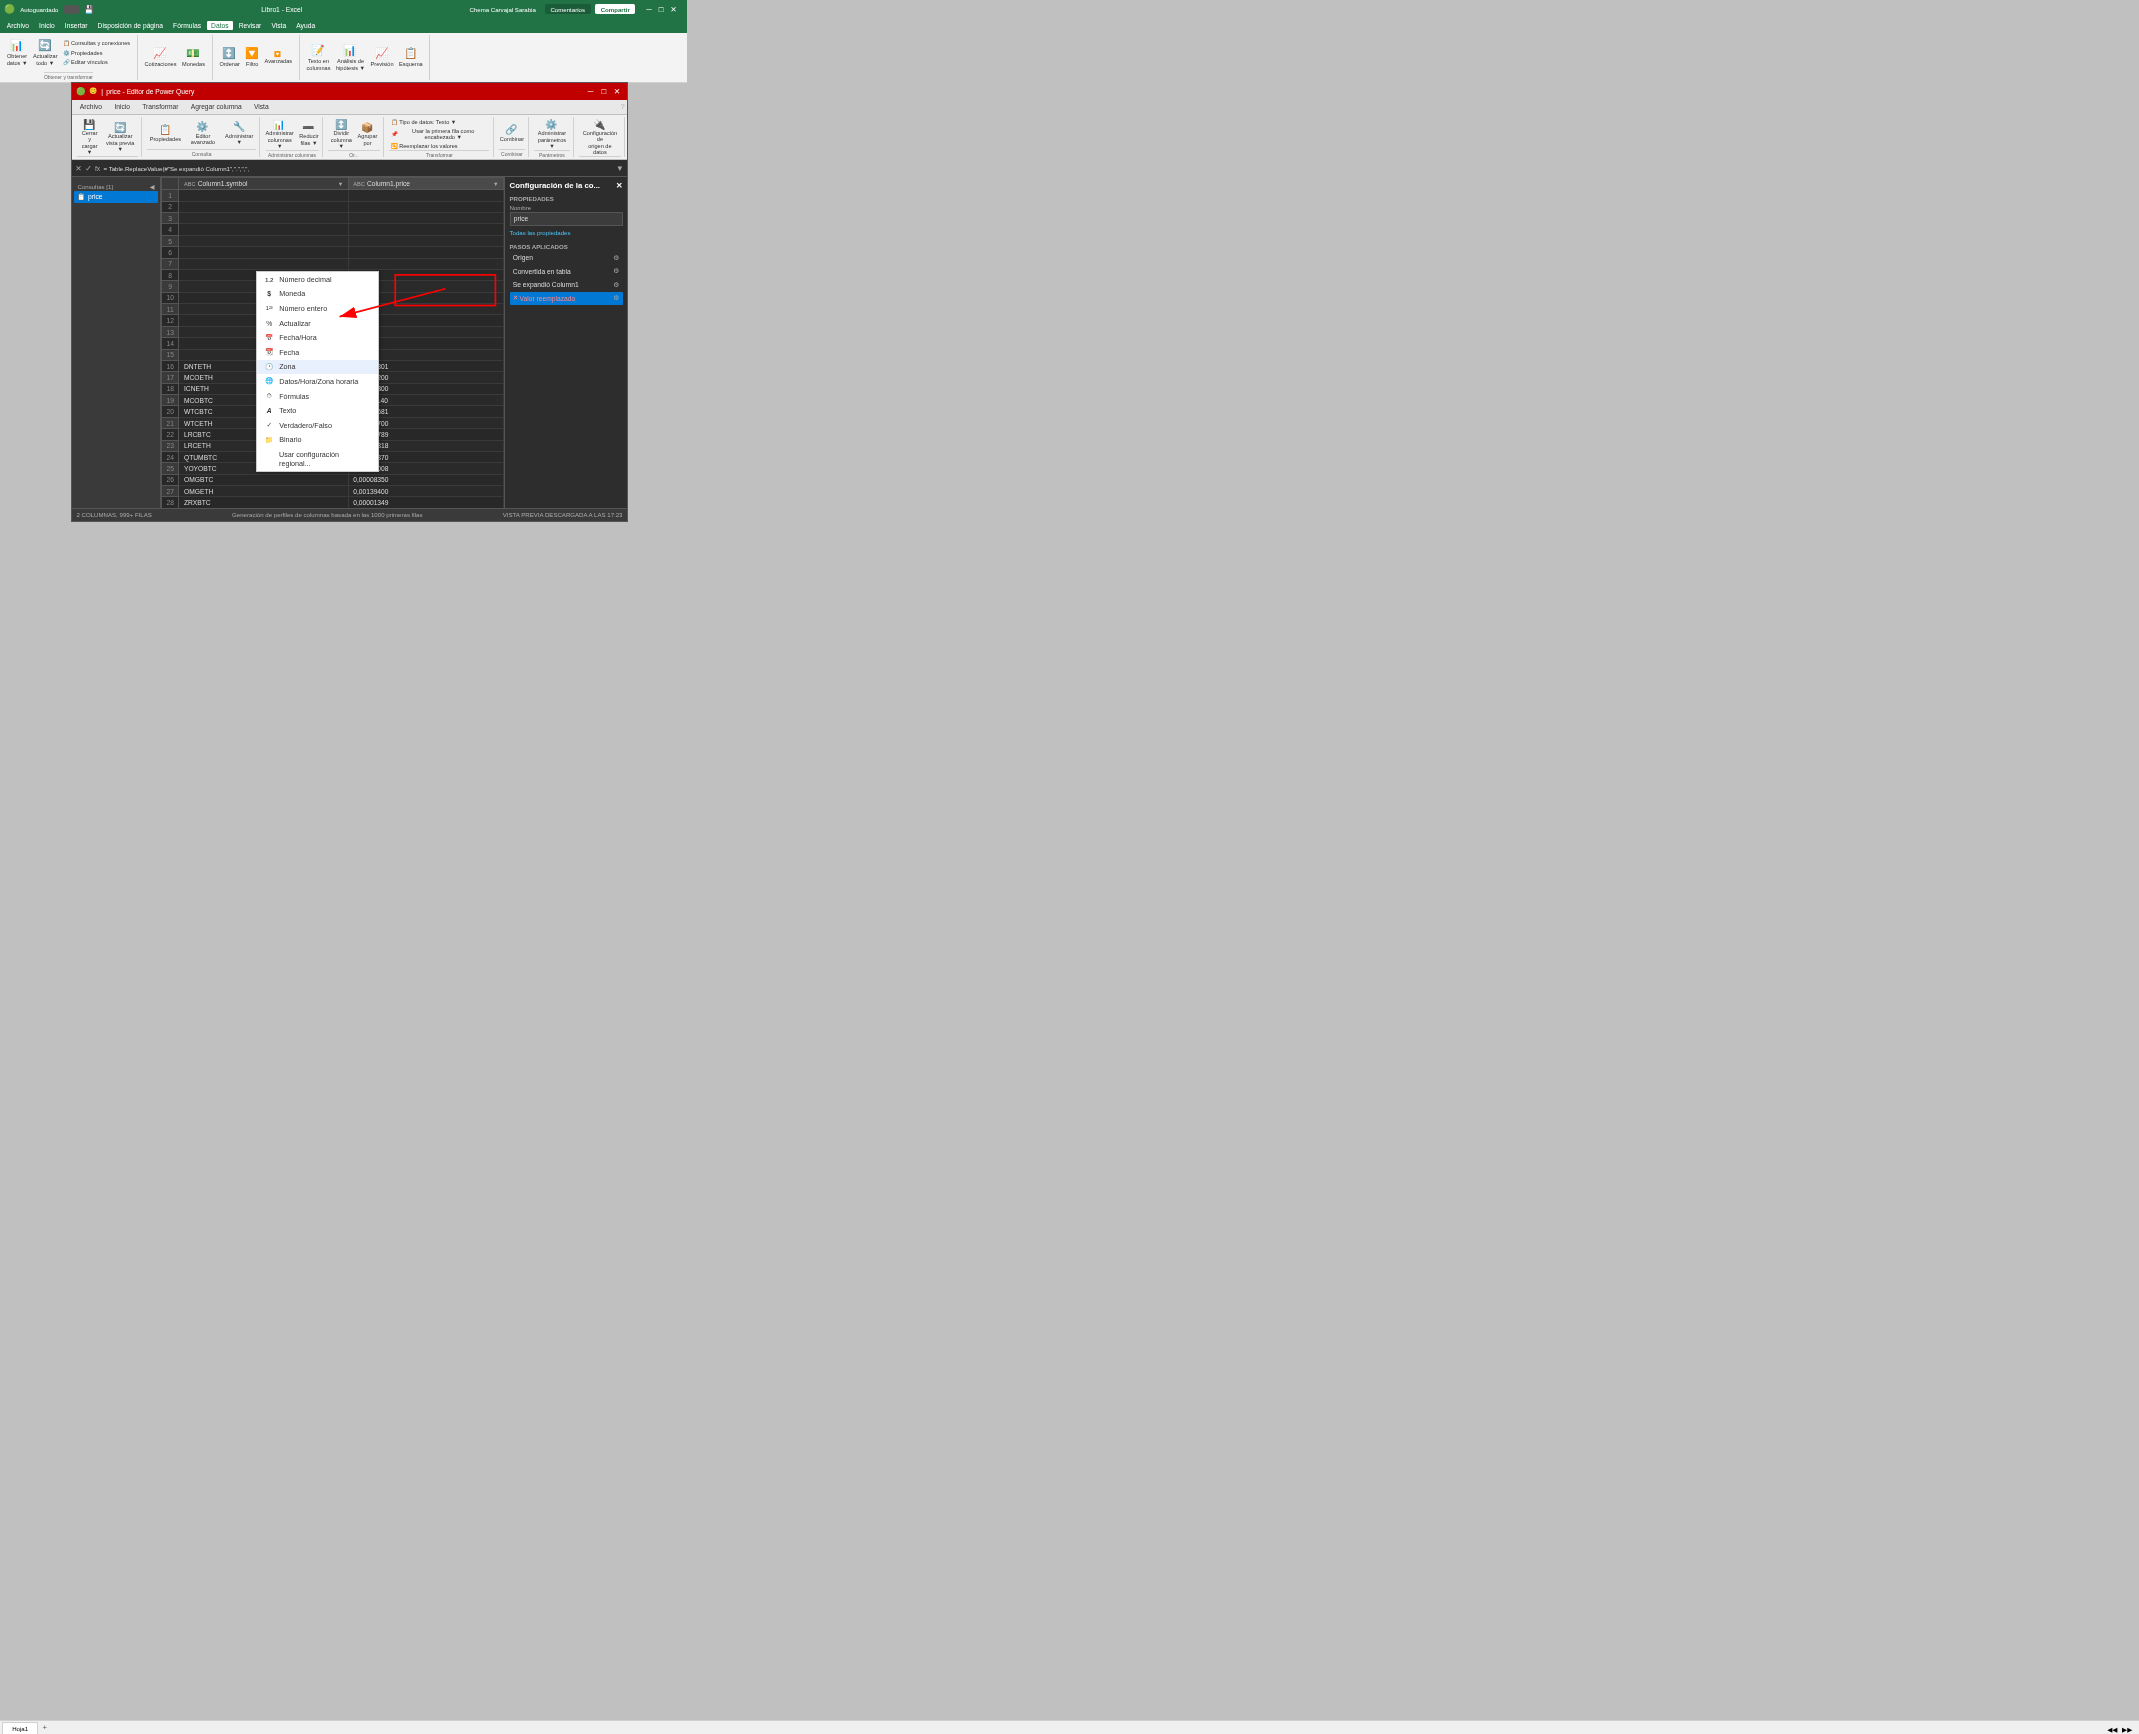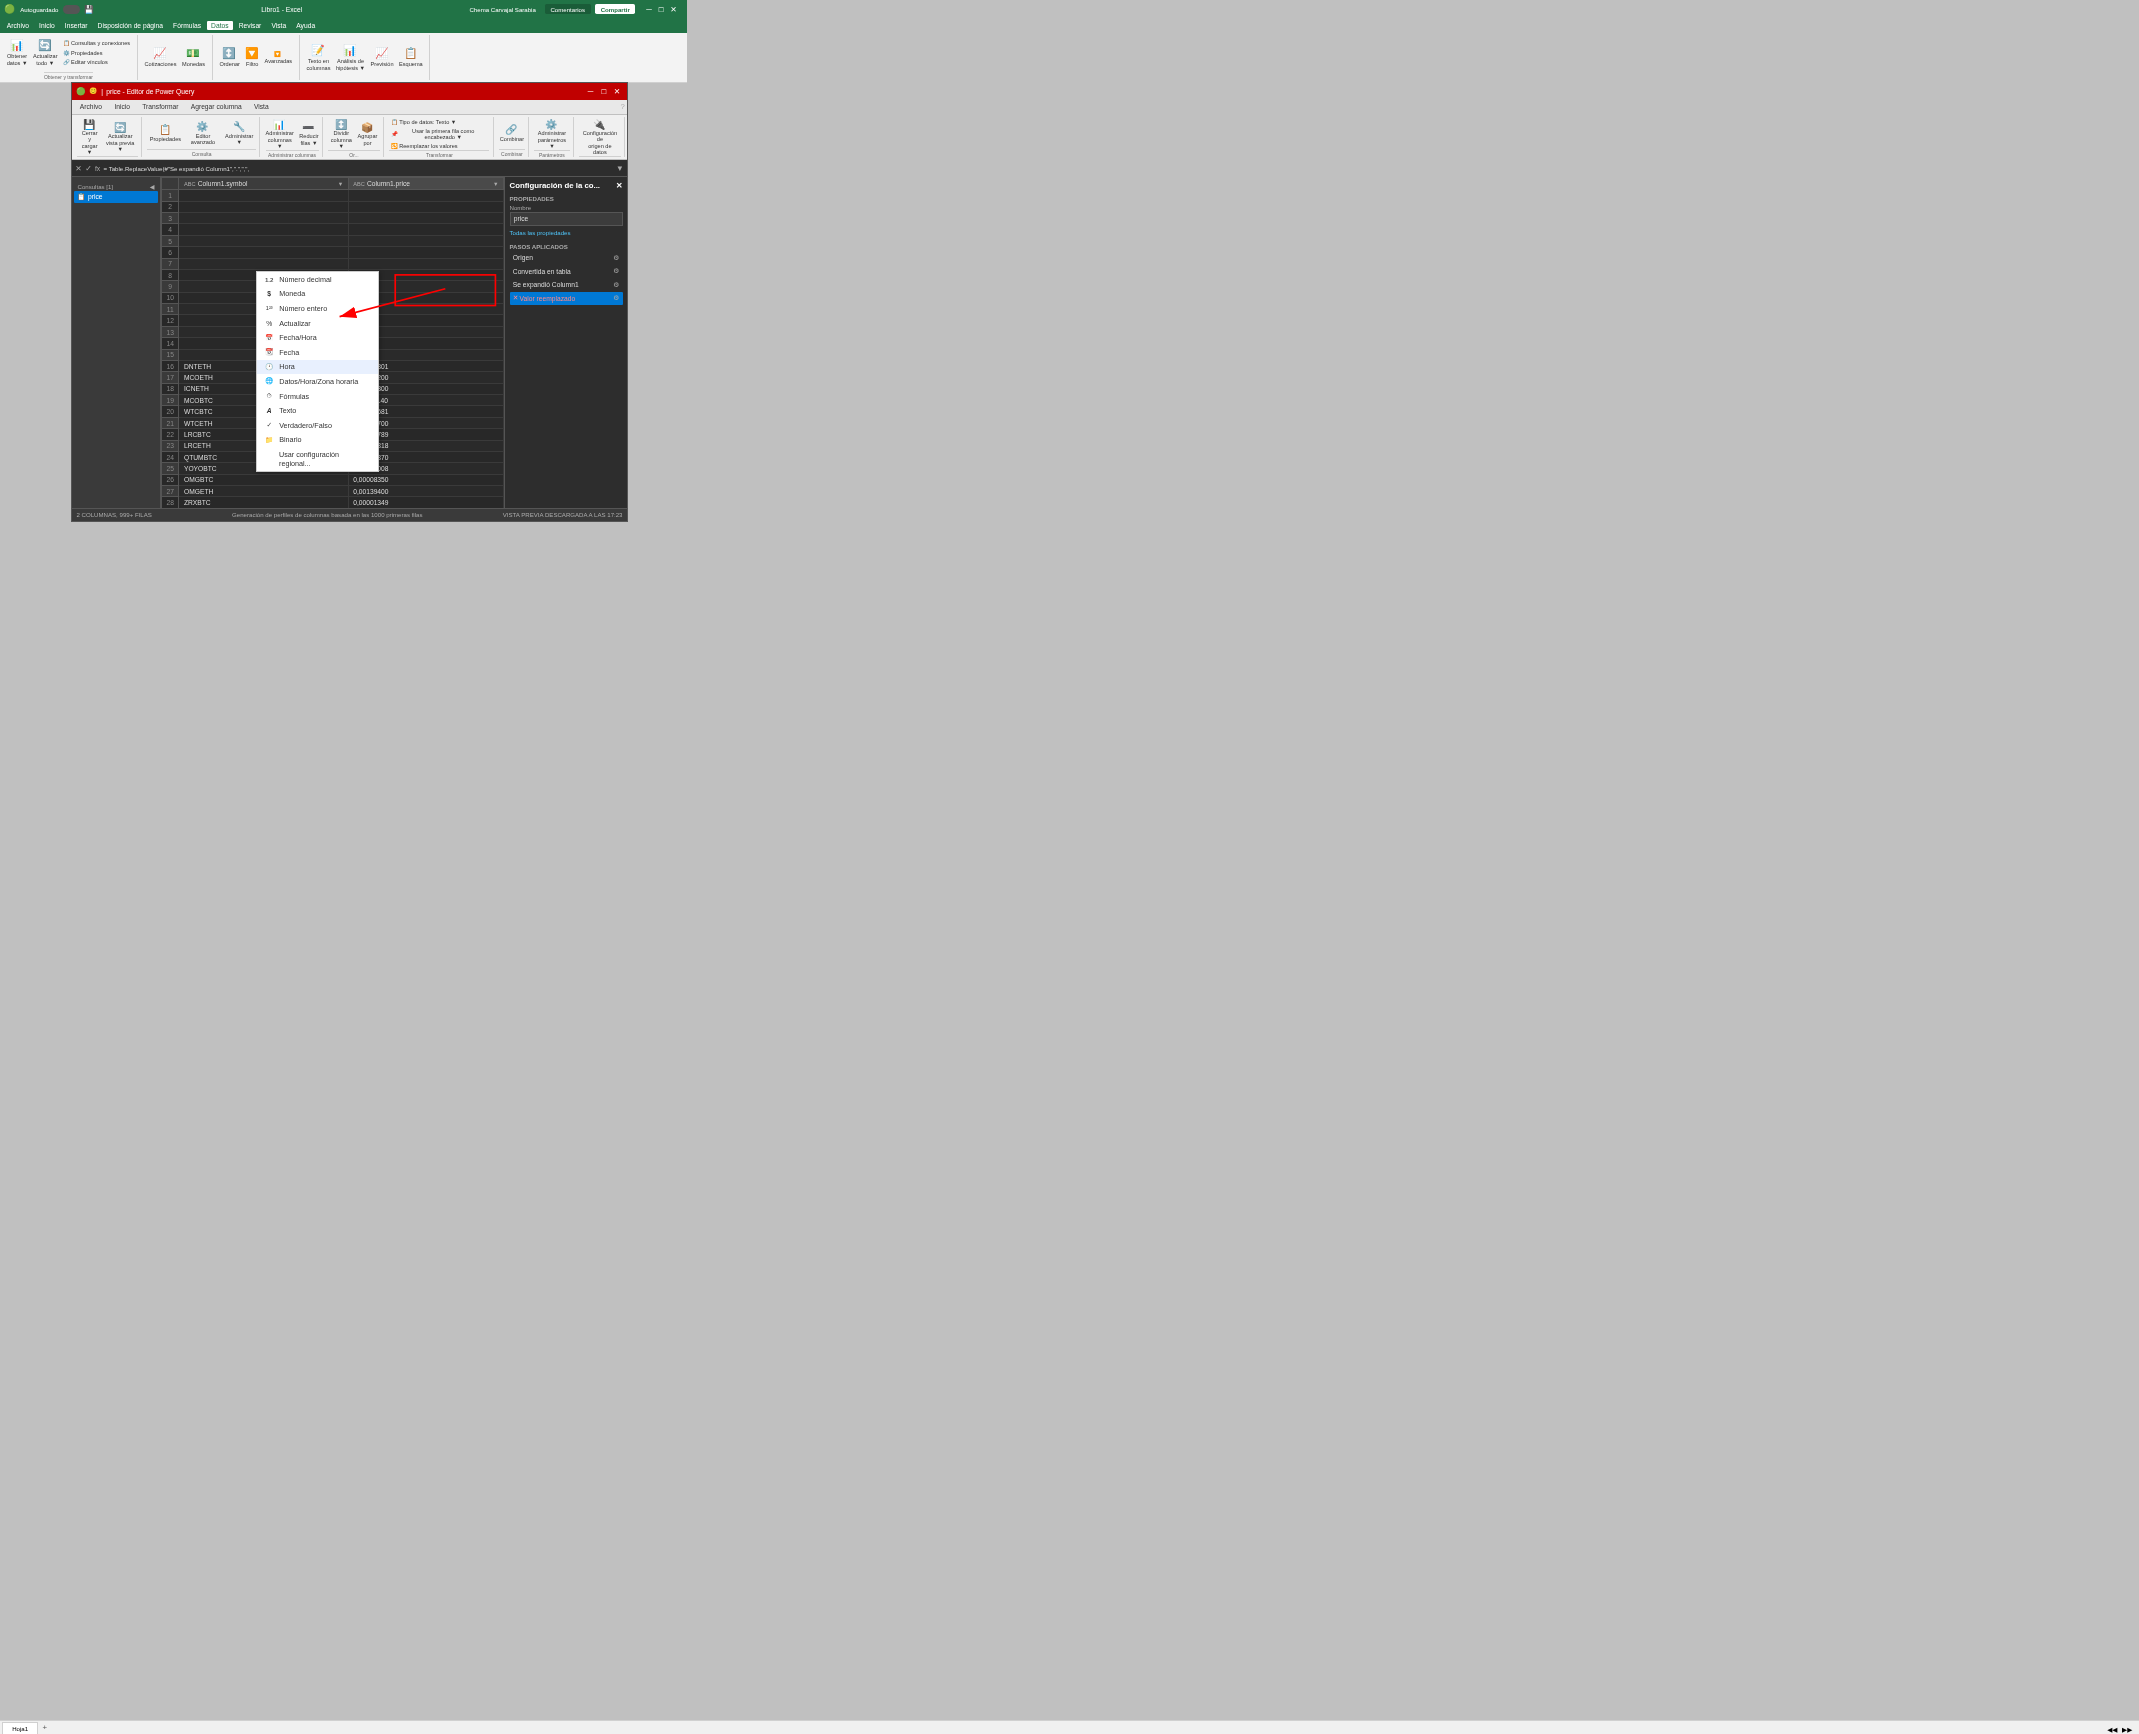--- a/index.html
+++ b/index.html
@@ -837,21 +837,21 @@
     <div class="menu-item">
       <span class="mi-icon">📅</span>
       <span>Fecha/Hora</span>
     </div>
     <div class="menu-item">
       <span class="mi-icon">📆</span>
       <span>Fecha</span>
     </div>
     <div class="menu-item" style="background:#e8f0fe;">
       <span class="mi-icon">🕐</span>
-      <span>Hora</span>
+      <span>Zona</span>
     </div>
     <div class="menu-item">
       <span class="mi-icon">🌐</span>
       <span>Datos/Hora/Zona horaria</span>
     </div>
     <div class="menu-item">
       <span class="mi-icon">⏱</span>
       <span>Fórmulas</span>
     </div>
     <div class="menu-item">

